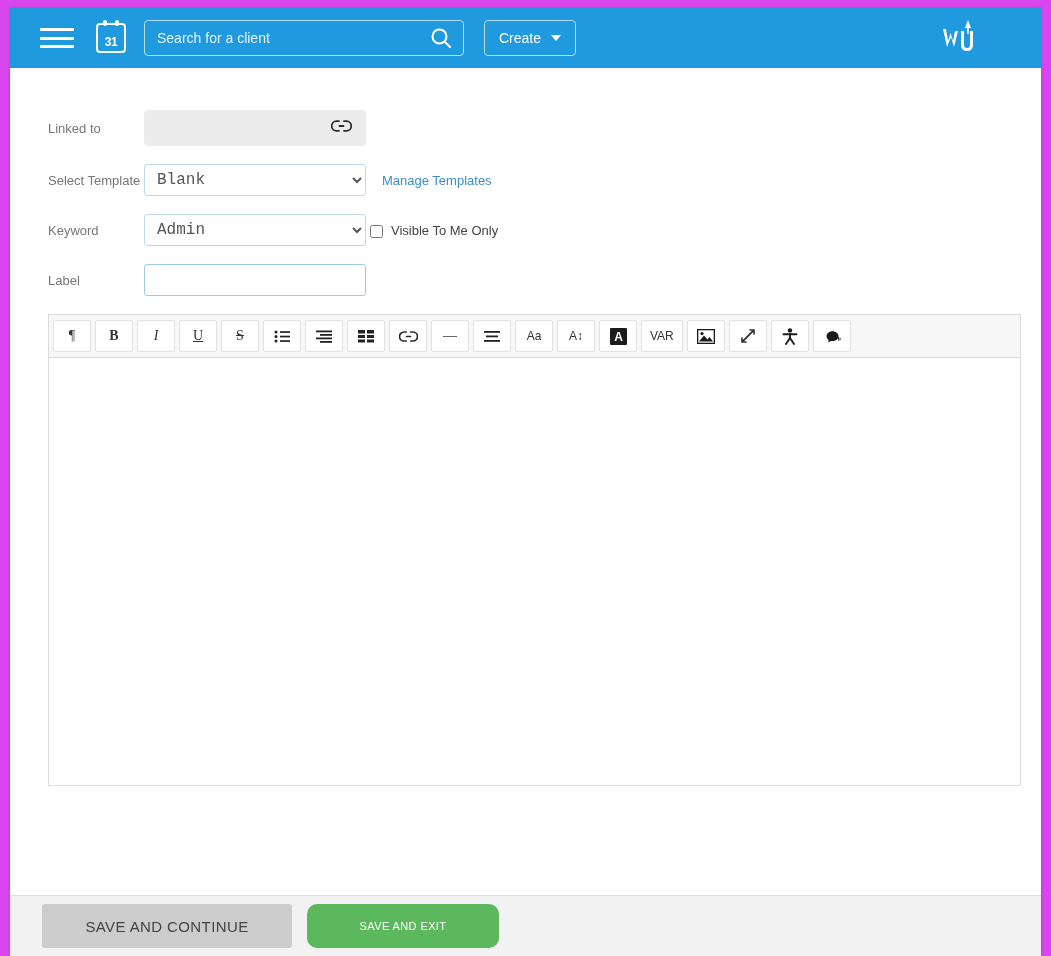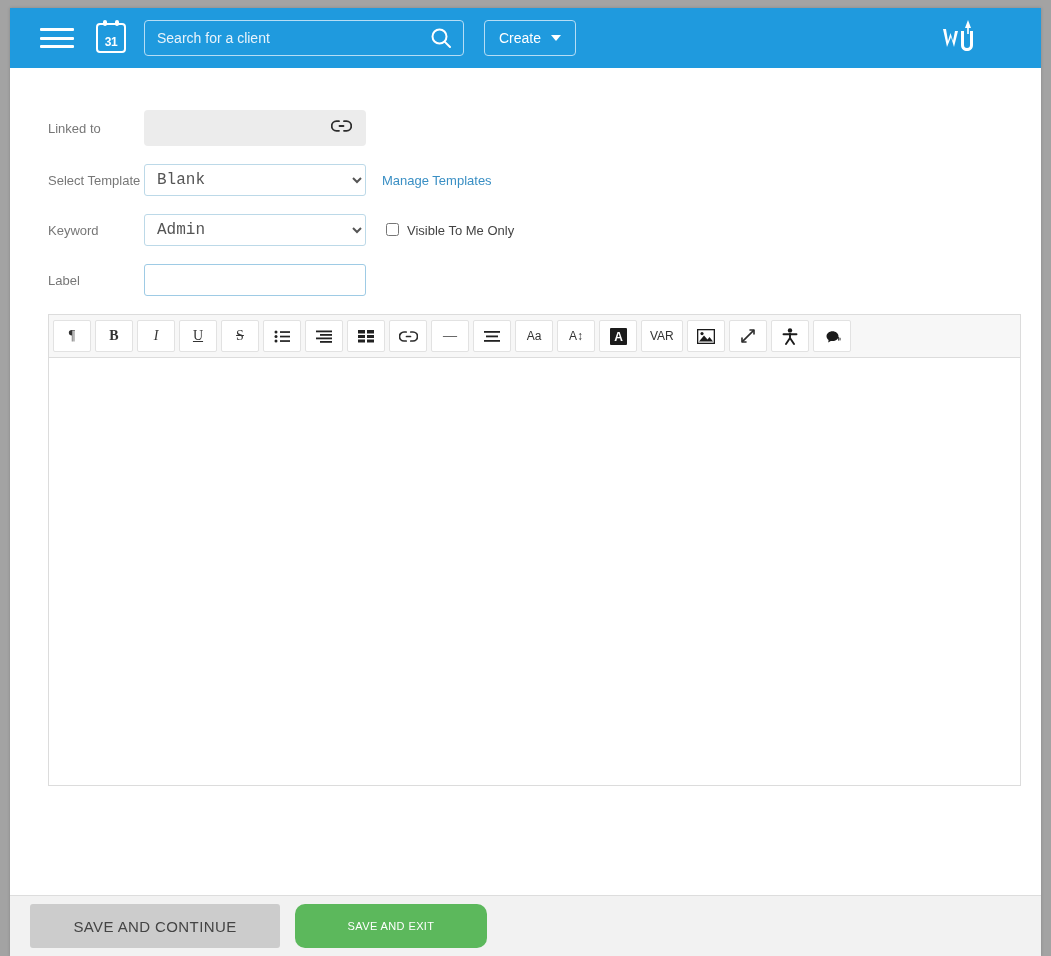--- a/index.html
+++ b/index.html
@@ -11,21 +11,21 @@
     height: 956px;
     overflow: hidden;
     background: #e9e9e9;
     font-family: "Liberation Sans", sans-serif;
   }
 
   #app {
     position: relative;
     width: 1051px;
     height: 956px;
-    background: #a3a3a3;
+    background: #d946ef;
   }
 
   
   .page-card {
     position: absolute;
     left: 10px;
     top: 8px;
     width: 1031px;
     height: 948px;
     background: #ffffff;
@@ -273,23 +273,23 @@
     outline: none;
   }
   .manage-link {
     margin-left: 16px;
     font-size: 13px;
     color: #3a8fc4;
     text-decoration: none;
     cursor: pointer;
   }
   .chk-wrap {
-    margin-left: 20px;
-    display: flex;
-    align-items: flex-start;
+    margin-left: 4px;
+    display: flex;
+    align-items: flex-end;
     gap: 8px;
     cursor: pointer;
   }
   .chk-wrap input {
     width: 13px; height: 13px;
     margin: 0;
     cursor: pointer;
   }
   .chk-label {
     font-size: 13px;
@@ -336,21 +336,21 @@
   .footer {
     position: absolute;
     left: 0;
     bottom: 0;
     width: 1031px;
     height: 61px;
     background: #f2f2f2;
     border-top: 1px solid #dddddd;
     display: flex;
     align-items: center;
-    padding-left: 20px;
+    padding-left: 32px;
     gap: 15px;
   }
   .btn-grey {
     min-width: 250px;
     height: 44px;
     background: #cccccc;
     color: #444444;
     border: 0;
     border-radius: 3px;
     font-size: 15px;

